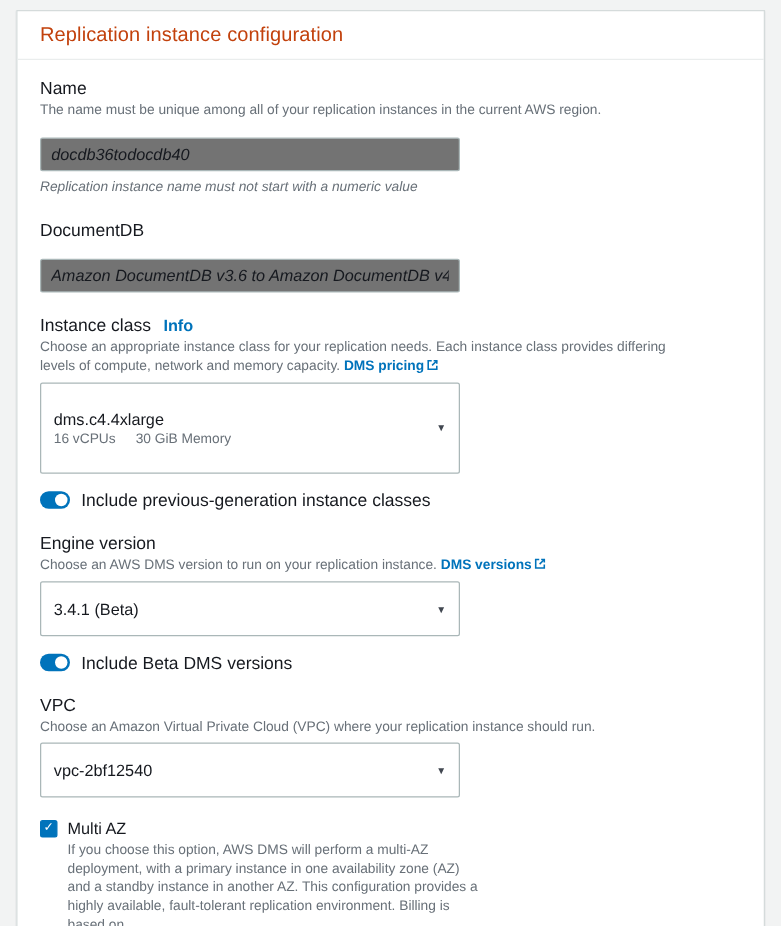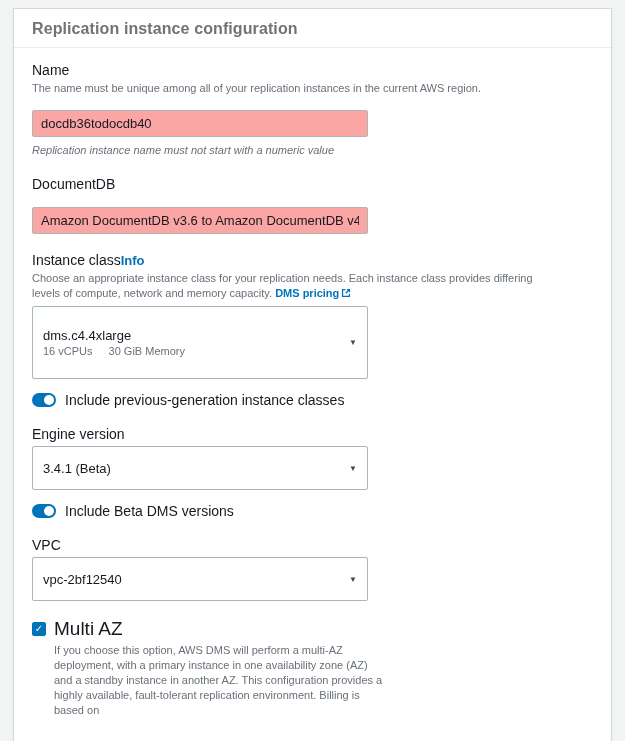--- a/index.html
+++ b/index.html
@@ -17,34 +17,34 @@
     background: #ffffff;
     border: 1px solid #d5dbdb;
     box-shadow: 0 1px 1px rgba(0,28,36,.15);
   }
   .card-header {
     padding: 11px 18px 9px 18px;
     border-bottom: 1px solid #eaeded;
   }
   .card-header h2 {
     font-size: 16px;
-    font-weight: bold;
-    color: #737373;
+    font-weight: normal;
+    color: #c2410c;
     letter-spacing: .1px;
   }
   .card-body { padding: 13px 18px 16px 18px; }
 
   .field { margin-bottom: 17px; }
   .label {
     font-size: 14px;
     line-height: 18px;
     color: #16191f;
     margin-bottom: 2px;
   }
-  .label-row { display: flex; align-items: baseline; margin-bottom: 2px; }
+  .label-row { display: flex; align-items: baseline; gap: 10px; margin-bottom: 2px; }
   .label-row .label { margin-bottom: 0; }
   .info-link {
     font-size: 13px;
     font-weight: bold;
     color: #0073bb;
     text-decoration: none;
     cursor: pointer;
   }
   .desc {
     font-size: 11px;
@@ -67,22 +67,23 @@
     display: block;
     width: 336px;
     height: 27px;
     margin-top: 14px;
     padding: 0 8px;
     border: 1px solid #aab7b8;
     border-radius: 2px;
     font-family: "Liberation Sans", sans-serif;
     font-size: 13px;
     color: #16191f;
-    background: #fca5a5;
+    background: #737373;
     outline: none;
+    font-style: italic;
   }
 
   .select {
     width: 336px;
     margin-top: 3px;
     border: 1px solid #aab7b8;
     border-radius: 2px;
     background: #fff;
     display: flex;
     align-items: center;
@@ -130,21 +131,21 @@
     width: 14px; height: 14px;
     background: #0073bb;
     border: 1px solid #0073bb;
     border-radius: 2px;
     color: #fff;
     font-size: 10px;
     line-height: 12px;
     text-align: center;
     flex: 0 0 auto;
   }
-  .checkbox-label { font-size: 19px; color: #16191f; }
+  .checkbox-label { font-size: 13px; color: #16191f; }
   .checkbox-desc {
     margin: 3px 0 0 22px;
     font-size: 11px;
     line-height: 15px;
     color: #687078;
     max-width: 330px;
   }
 </style>
 </head>
 <body>
@@ -192,35 +193,44 @@
       <div class="toggle-row">
         <span class="toggle">
             <span class="knob"></span>
           </span>
         <span class="toggle-label">Include previous-generation instance classes</span>
       </div>
     </div>
 
     <div class="field">
       <div class="label">Engine version</div>
+      <div class="desc">
+        <span>Choose an AWS DMS version to run on your replication instance.</span>
+        <a class="blue-link">DMS versions</a><span class="ext-icon"><svg width="10" height="10" viewBox="0 0 16 16">
+              <path d="M13.5 9v4.5H2.5V2.5H7" stroke="#0073bb" stroke-width="2" fill="none"></path>
+              <path d="M9.5 2.5H13.5V6.5" stroke="#0073bb" stroke-width="2" fill="none"></path>
+              <path d="M13.5 2.5L7.5 8.5" stroke="#0073bb" stroke-width="2" fill="none"></path>
+            </svg></span>
+      </div>
       <div class="select single">
         <div class="select-primary">3.4.1 (Beta)</div>
         <span class="caret">▼</span>
       </div>
       <div class="toggle-row">
         <span class="toggle">
             <span class="knob"></span>
           </span>
         <span class="toggle-label">Include Beta DMS versions</span>
       </div>
     </div>
 
 
     <div class="field">
       <div class="label">VPC</div>
+      <div class="desc">Choose an Amazon Virtual Private Cloud (VPC) where your replication instance should run.</div>
       <div class="select single">
         <div class="select-primary">vpc-2bf12540</div>
         <span class="caret">▼</span>
       </div>
     </div>
 
     <div class="checkbox-field">
       <div class="checkbox-row">
         <span class="checkbox">✓</span>
         <span class="checkbox-label">Multi AZ</span>

